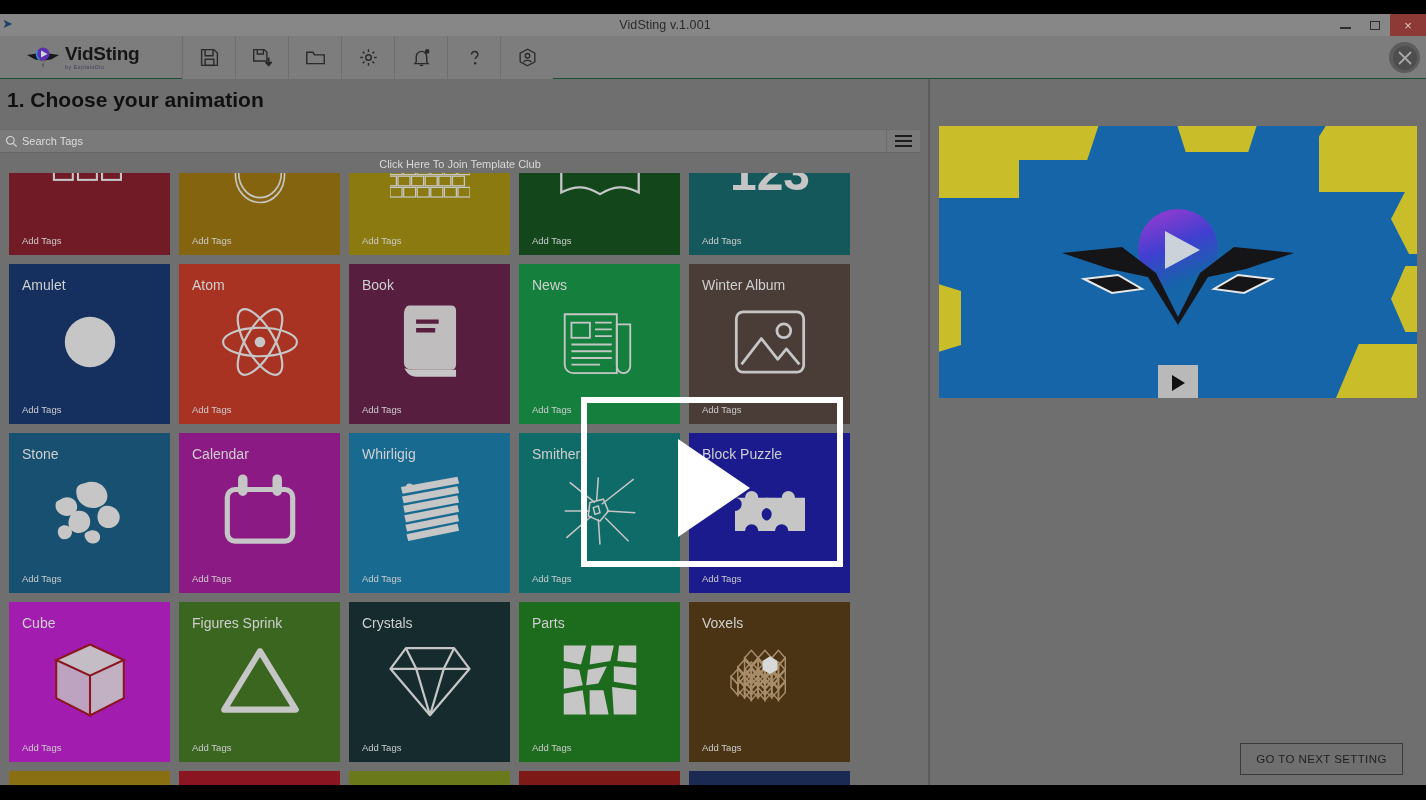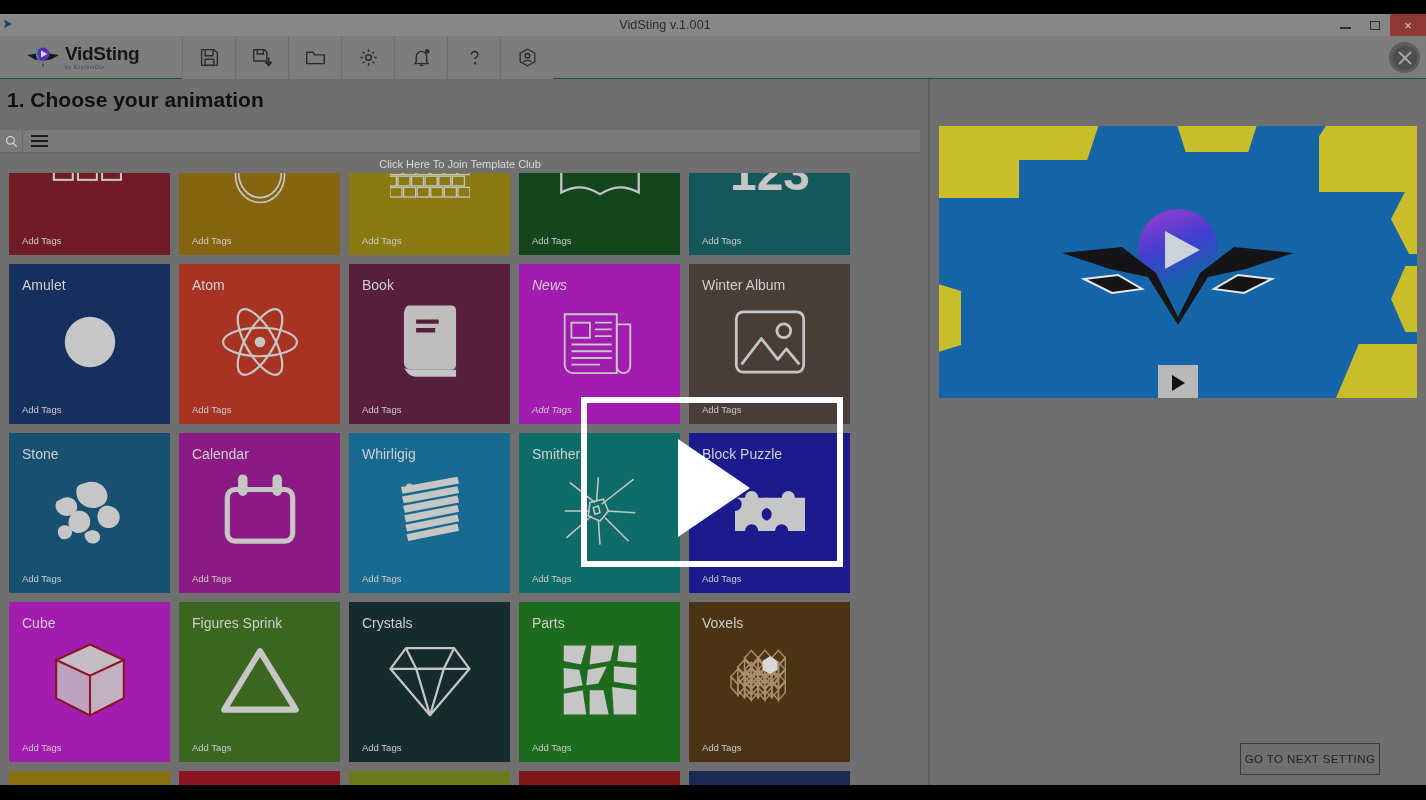--- a/index.html
+++ b/index.html
@@ -131,21 +131,21 @@
     position: absolute; left: 50%; bottom: -3px; transform: translateX(-50%);
     width: 40px; height: 36px; background: #b9b9b9;
     display: flex; align-items: center; justify-content: center;
   }
   .prev-play-tri {
     width: 0; height: 0; border-left: 13px solid #111;
     border-top: 8px solid transparent; border-bottom: 8px solid transparent;
   }
 
   .next-btn {
-    position: absolute; left: 310px; top: 664px; width: 140px; height: 32px;
+    position: absolute; left: 310px; top: 664px; width: 163px; height: 32px;
     border: 1.5px solid #3b3b3b; background: #6f6f6f;
     display: flex; align-items: center; justify-content: center;
     font-size: 11.5px; letter-spacing: .4px; color: #1f1f1f;
   }
 </style>
 </head>
 <body>
 
 <div id="app">
 
@@ -245,20 +245,21 @@
 
       <div class="pane-title left-title">1. Choose your animation</div>
 
       <div class="search-row">
         <span class="search-icon">
           <svg width="13" height="13" viewBox="0 0 16 16" fill="none" stroke="#d8d8d8" stroke-width="1.4">
             <circle cx="6.6" cy="6.6" r="4.7"></circle>
               <path d="M10.2 10.2 14.4 14.4"></path>
           </svg>
         </span>
+        <input class="search-input" type="text" placeholder="Search Tags" style="">
         <div class="hamburger">
           <i></i>
             <i></i>
             <i></i>
         </div>
       </div>
 
       <div class="club-link">Click Here To Join Template Club</div>
 
       <div class="grid-wrap">
@@ -380,21 +381,21 @@
               <div class="tile-title">Book</div>
               <div class="tile-icon">
                 <svg width="66" height="80" viewBox="0 0 76 92" fill="#c6c6c6">
       <path d="M14 4h48c4 0 6 2 6 6v62c0 4-2 6-6 6H18c-6 0-10-3-10-8V14c0-6 3-10 6-10z" opacity=".95"></path>
       <path d="M8 74c2 8 8 12 14 12h46v-8H20c-7 0-12-1-12-4z"></path>
       <path d="M22 20h26v5H22zM22 30h22v5H22z" fill="#571e3f"></path>
                 </svg>
               </div>
               <div class="tile-tags">Add Tags</div>
             </div>
-            <div class="tile" style="background: #a21caf; font-style: italic;">
+            <div class="tile" style="background: #15803d;">
               <div class="tile-title">News</div>
               <div class="tile-icon">
                 <svg width="84" height="76" viewBox="0 0 100 90" fill="none" stroke="#c6c6c6" stroke-width="2.2">
       <path d="M8 12h62v70H18a10 10 0 01-10-10z"></path>
                   <path d="M70 24h16v50a8 8 0 01-16 0z"></path>
       <rect x="16" y="22" width="22" height="18"></rect>
                   <path d="M44 22h20M44 30h20M44 38h20M16 48h48M16 56h48M16 64h48M16 72h34"></path>
                 </svg>
               </div>
               <div class="tile-tags">Add Tags</div>

